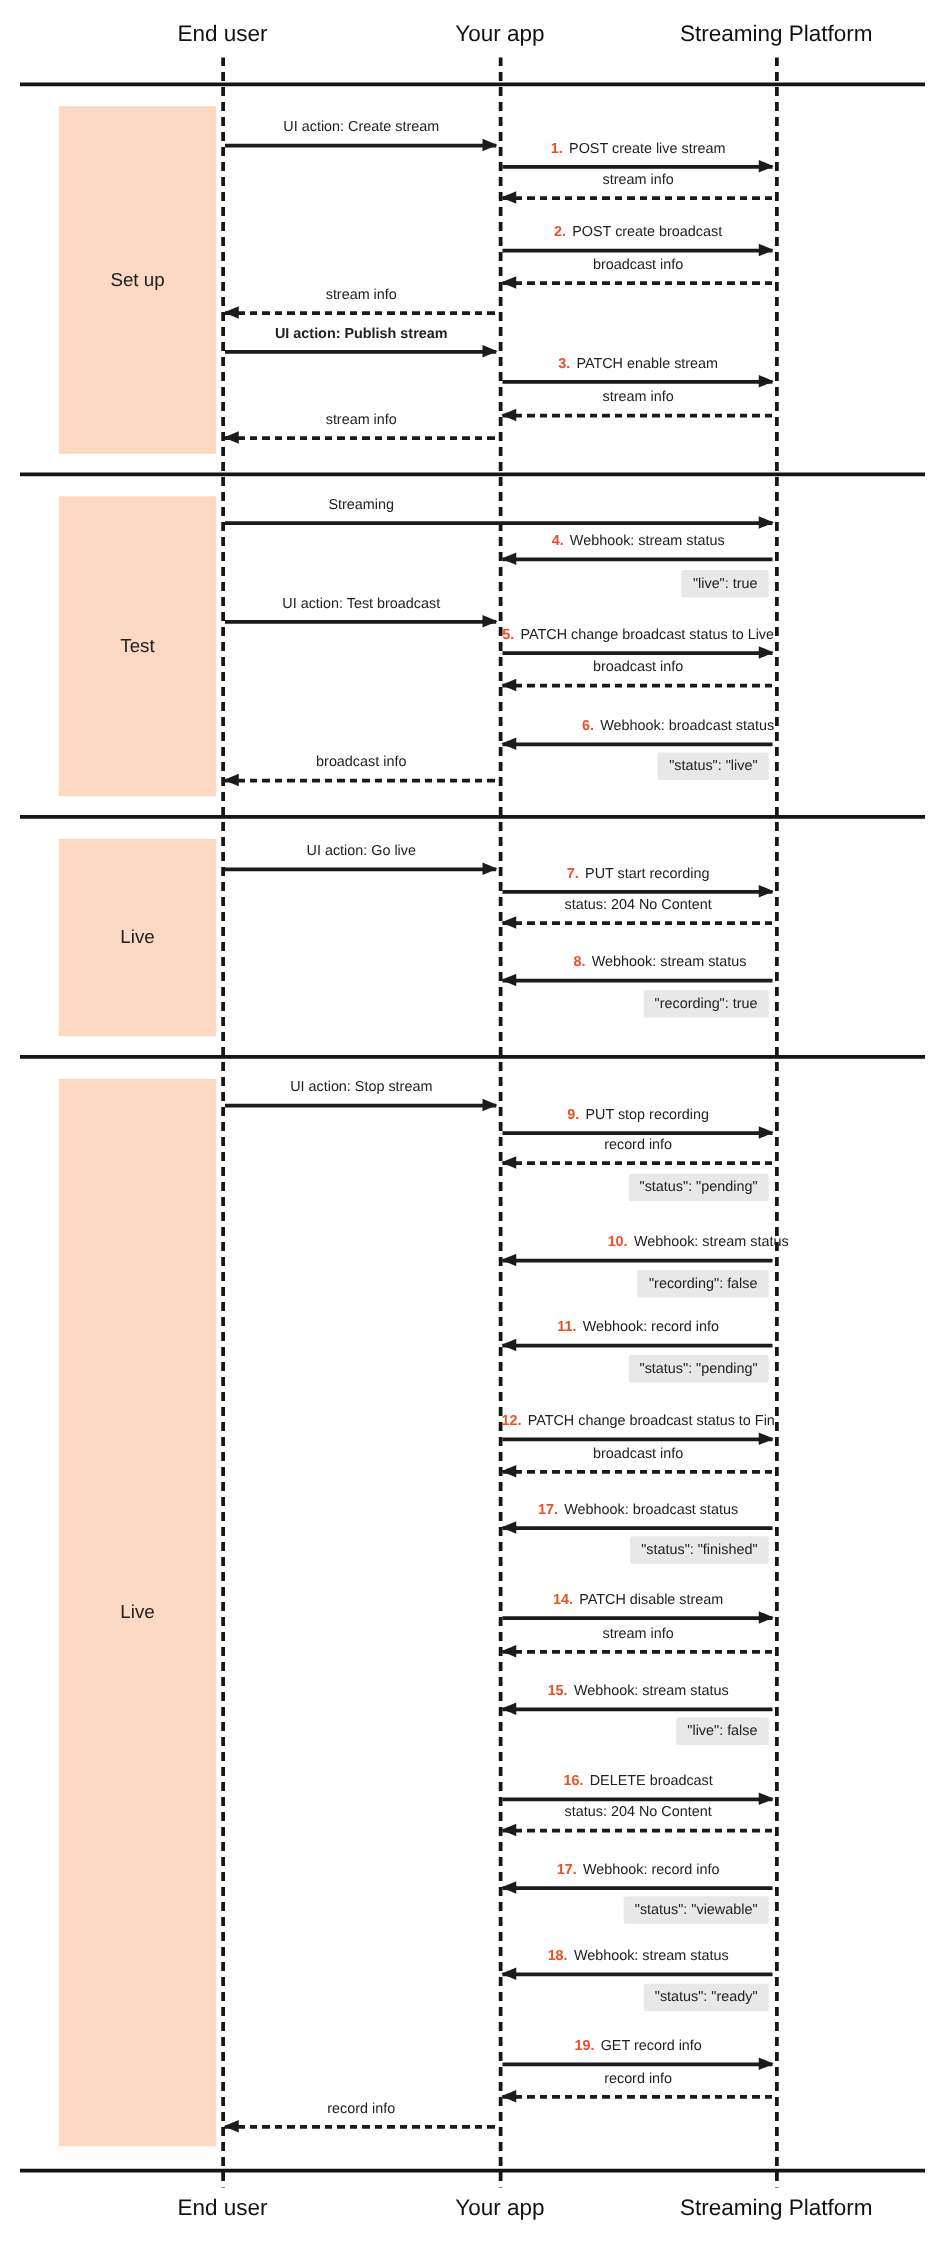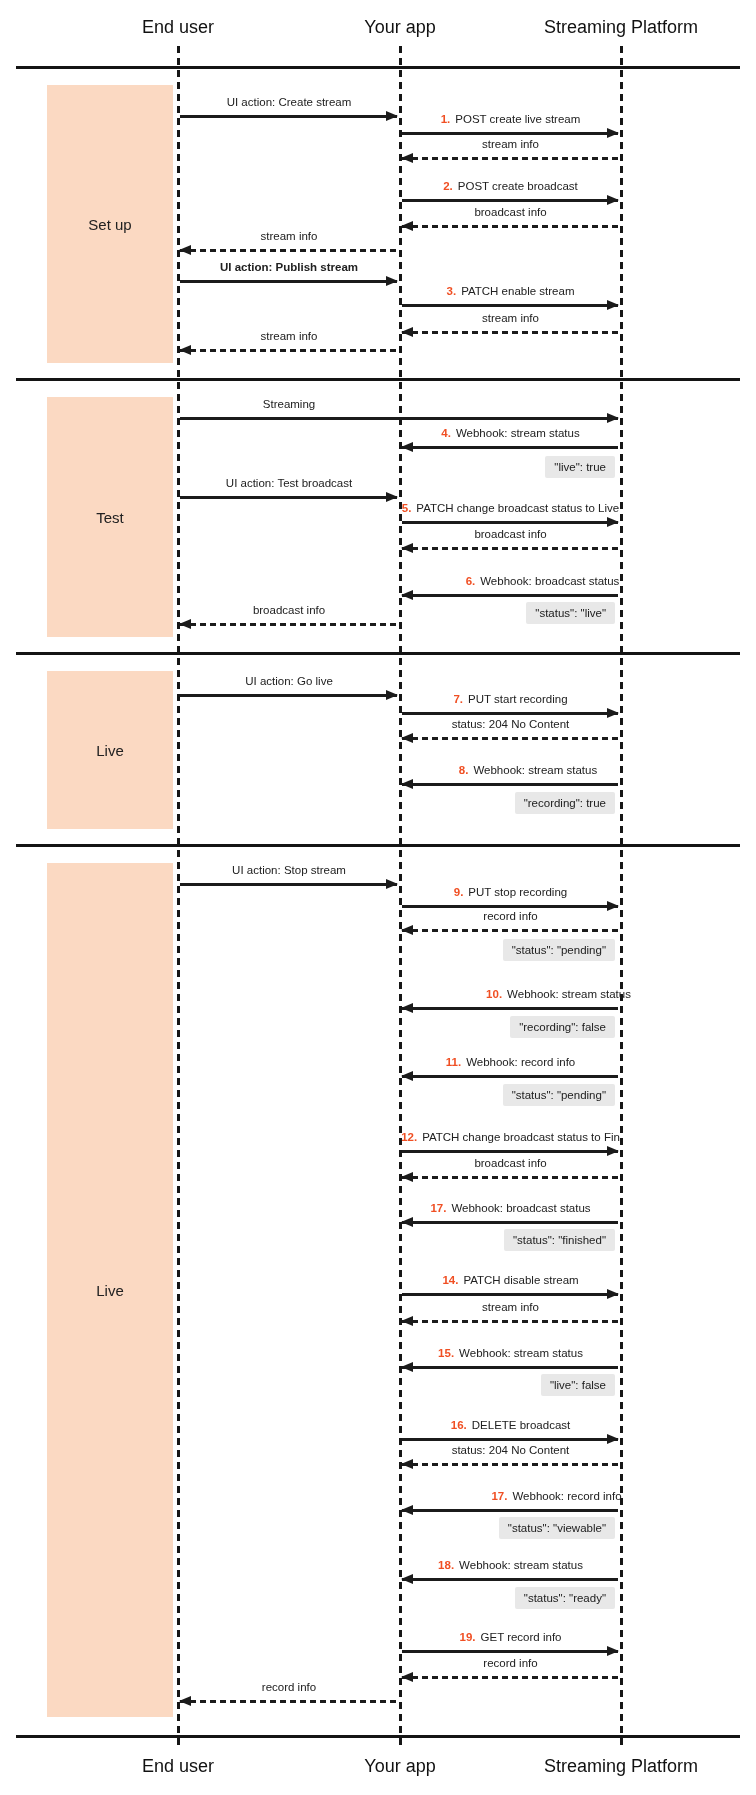--- a/index.html
+++ b/index.html
@@ -162,21 +162,21 @@
     <div class="arrow-head left" style="left: 401px; top: 1361.5px;"></div>
     <div class="msg-label" style="left: 510.5px; top: 1347px;"><span class="msg-num" style="color: rgb(240, 79, 35);">15.</span><span>Webhook: stream status</span></div>
     <div class="msg-line" style="left: 402px; top: 1438px; width: 216px;"></div>
     <div class="arrow-head right" style="left: 607px; top: 1433.5px;"></div>
     <div class="msg-label" style="left: 510.5px; top: 1419px;"><span class="msg-num" style="color: rgb(240, 79, 35);">16.</span><span>DELETE broadcast</span></div>
     <div class="msg-line dashed" style="left: 402px; top: 1463px; width: 216px;"></div>
     <div class="arrow-head left" style="left: 401px; top: 1458.5px;"></div>
     <div class="msg-label" style="left: 510.5px; top: 1444px;"><span>status: 204 No Content</span></div>
     <div class="msg-line" style="left: 402px; top: 1509px; width: 216px;"></div>
     <div class="arrow-head left" style="left: 401px; top: 1504.5px;"></div>
-    <div class="msg-label" style="left: 510.5px; top: 1490px; margin-left: 46px;"><span class="msg-num" style="color: rgb(240, 79, 35);">17.</span><span>Webhook: record info</span></div>
+    <div class="msg-label" style="left: 510.5px; top: 1490px;"><span class="msg-num" style="color: rgb(240, 79, 35);">17.</span><span>Webhook: record info</span></div>
     <div class="msg-line" style="left: 402px; top: 1578px; width: 216px;"></div>
     <div class="arrow-head left" style="left: 401px; top: 1573.5px;"></div>
     <div class="msg-label" style="left: 510.5px; top: 1559px;"><span class="msg-num" style="color: rgb(240, 79, 35);">18.</span><span>Webhook: stream status</span></div>
     <div class="msg-line" style="left: 402px; top: 1650px; width: 216px;"></div>
     <div class="arrow-head right" style="left: 607px; top: 1645.5px;"></div>
     <div class="msg-label" style="left: 510.5px; top: 1631px;"><span class="msg-num" style="color: rgb(240, 79, 35);">19.</span><span>GET record info</span></div>
     <div class="msg-line dashed" style="left: 402px; top: 1676px; width: 216px;"></div>
     <div class="arrow-head left" style="left: 401px; top: 1671.5px;"></div>
     <div class="msg-label" style="left: 510.5px; top: 1657px;"><span>record info</span></div>
     <div class="msg-line dashed" style="left: 180px; top: 1700px; width: 217px;"></div>

